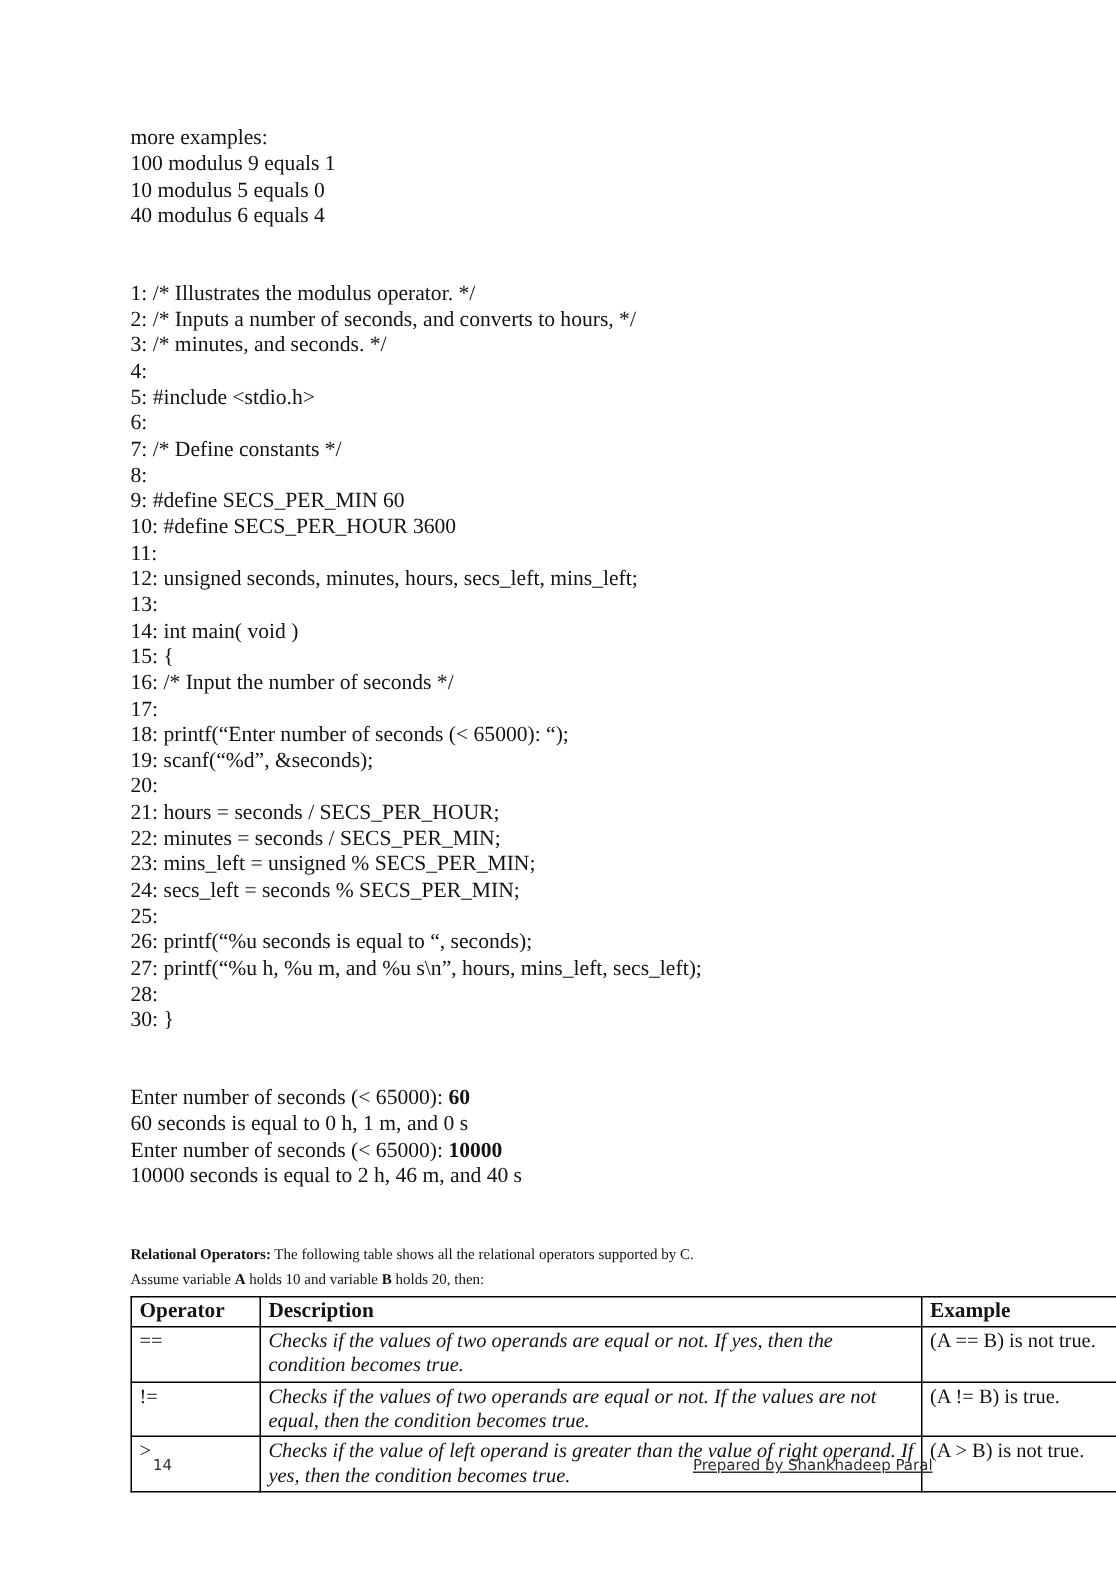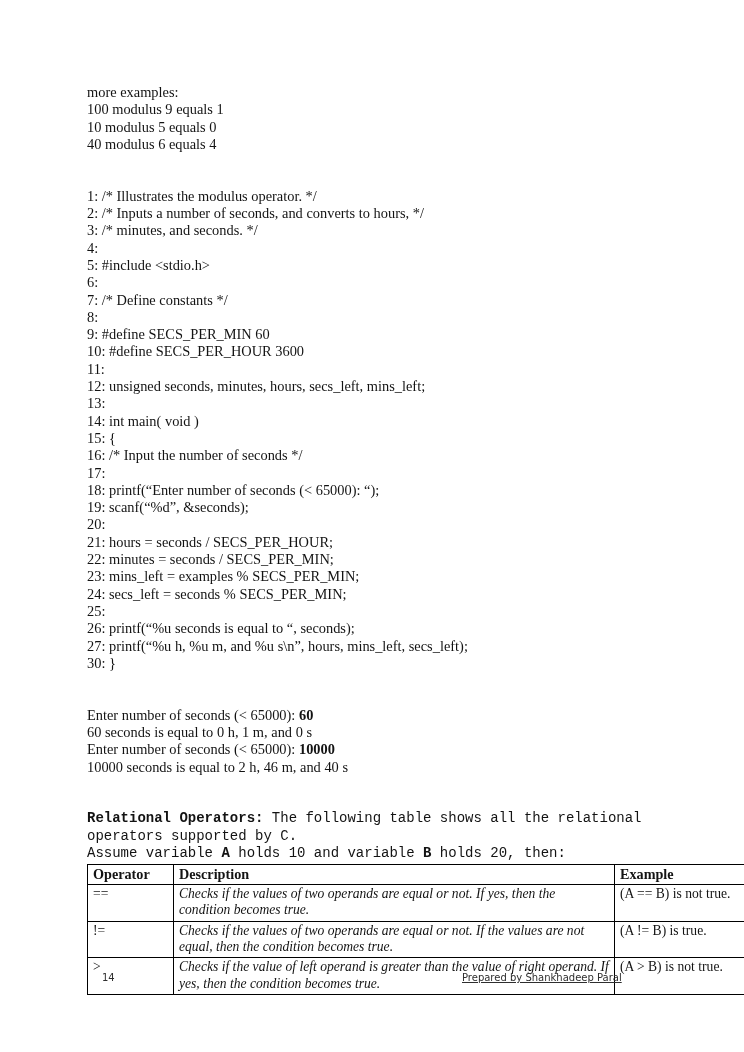--- a/index.html
+++ b/index.html
@@ -27,24 +27,23 @@
     font-size: 14.4px;
     line-height: 17.3px;
     white-space: pre;
     color: #131313;
   }
   .gap-block {
     height: 17.3px;
   }
 
   .para {
-    font-size: 14px;
+    font-size: 10px;
     line-height: 17.3px;
     color: #131313;
-    font-family: Liberation Mono, monospace;
   }
   .b { font-weight: bold; }
 
   
   .op-table {
     margin-top: 2px;
     border-collapse: collapse;
     table-layout: fixed;
     width: 657px;
     font-size: 13.6px;
@@ -124,25 +123,26 @@
       <div class="text-line">13:</div>
       <div class="text-line">14: int main( void )</div>
       <div class="text-line">15: {</div>
       <div class="text-line">16: /* Input the number of seconds */</div>
       <div class="text-line">17:</div>
       <div class="text-line">18: printf(“Enter number of seconds (&lt; 65000): “);</div>
       <div class="text-line">19: scanf(“%d”, &amp;seconds);</div>
       <div class="text-line">20:</div>
       <div class="text-line">21: hours = seconds / SECS_PER_HOUR;</div>
       <div class="text-line">22: minutes = seconds / SECS_PER_MIN;</div>
-      <div class="text-line">23: mins_left = examples % SECS_PER_MIN;</div>
+      <div class="text-line">23: mins_left = unsigned % SECS_PER_MIN;</div>
       <div class="text-line">24: secs_left = seconds % SECS_PER_MIN;</div>
       <div class="text-line">25:</div>
       <div class="text-line">26: printf(“%u seconds is equal to “, seconds);</div>
       <div class="text-line">27: printf(“%u h, %u m, and %u s\n”, hours, mins_left, secs_left);</div>
+      <div class="text-line">28:</div>
       <div class="text-line">30: }</div>
     </div>
 
     <div class="gap-block"></div>
     <div class="gap-block"></div>
 
     <div>
       <div class="text-line"><span>Enter number of seconds (&lt; 65000): </span><span class="b">60</span></div>
       <div class="text-line">60 seconds is equal to 0 h, 1 m, and 0 s</div>
       <div class="text-line"><span>Enter number of seconds (&lt; 65000): </span><span class="b">10000</span></div>

